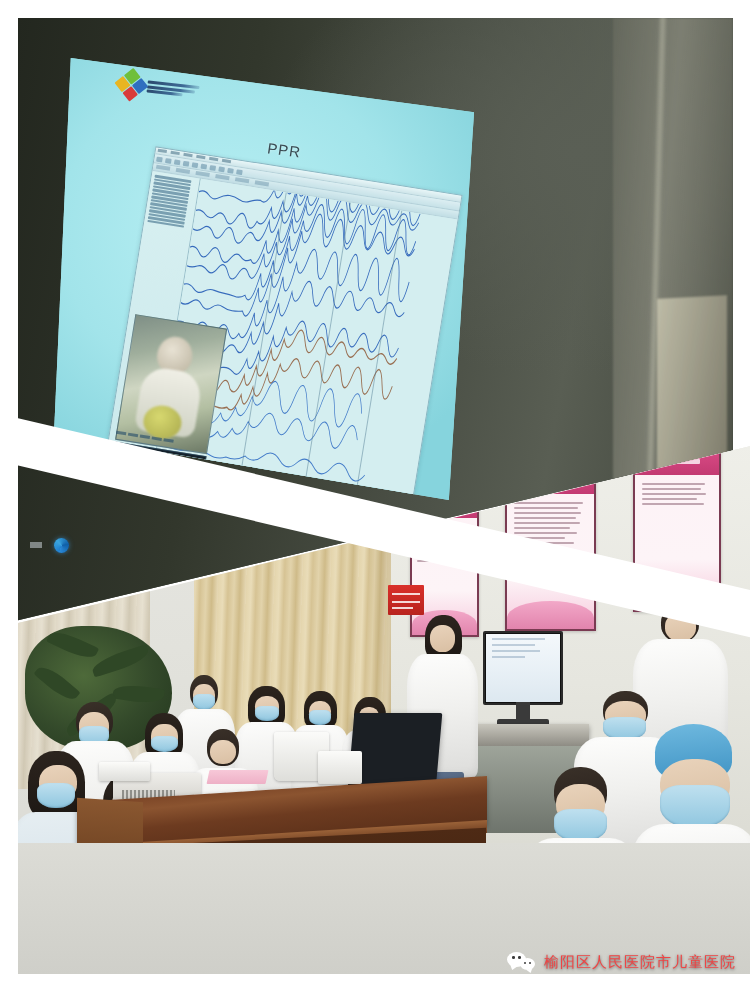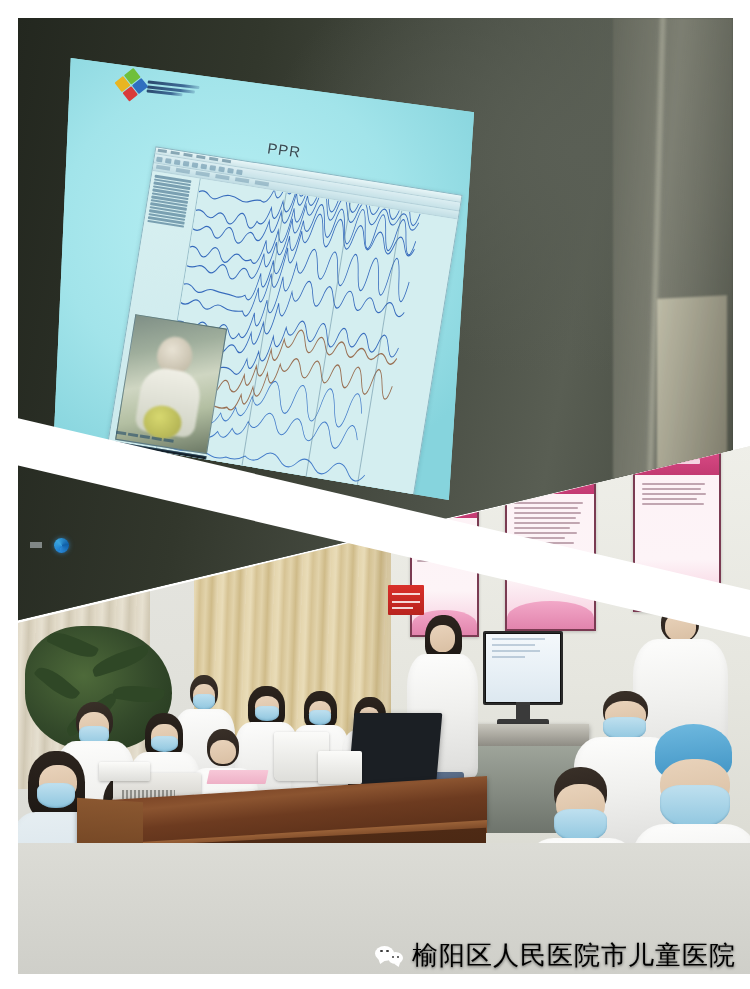--- a/index.html
+++ b/index.html
@@ -462,22 +462,22 @@
   .wechat-icon .d {
     position:absolute; width:2.6px; height:2.6px; border-radius:50%;
     background:#3b3b3b;
   }
   .wechat-icon .d1 { left:5px;  top:5px; }
   .wechat-icon .d2 { left:11px; top:5px; }
   .wechat-icon .d3 { right:9px; top:11px; width:2.2px; height:2.2px; }
   .wechat-icon .d4 { right:4px; top:11px; width:2.2px; height:2.2px; }
   .wm-text {
     font-family:Liberation Sans, sans-serif;
-    font-size:26px;
-    color:#000000;
+    font-size:15px;
+    color:#ef4444;
     letter-spacing:1px;
     white-space:nowrap;
     font-weight:400;
   }
 </style>
 </head>
 <body>
 
 <div id="stage">
 

